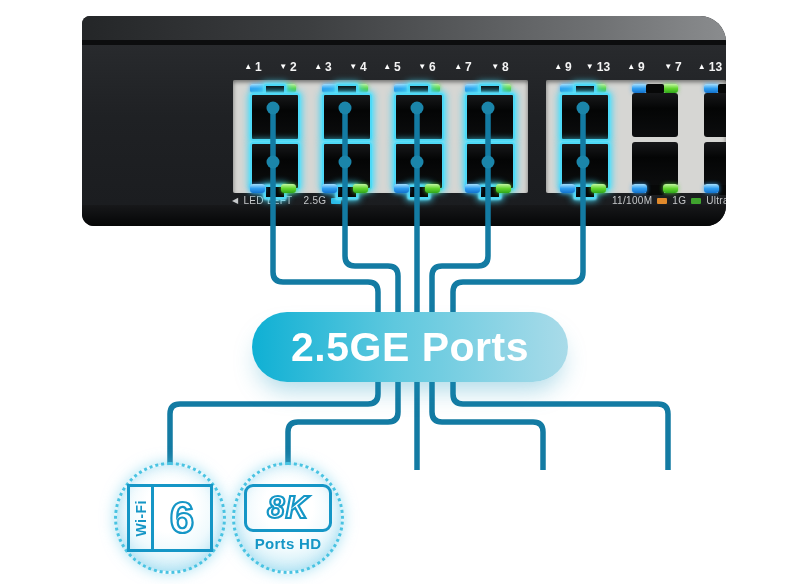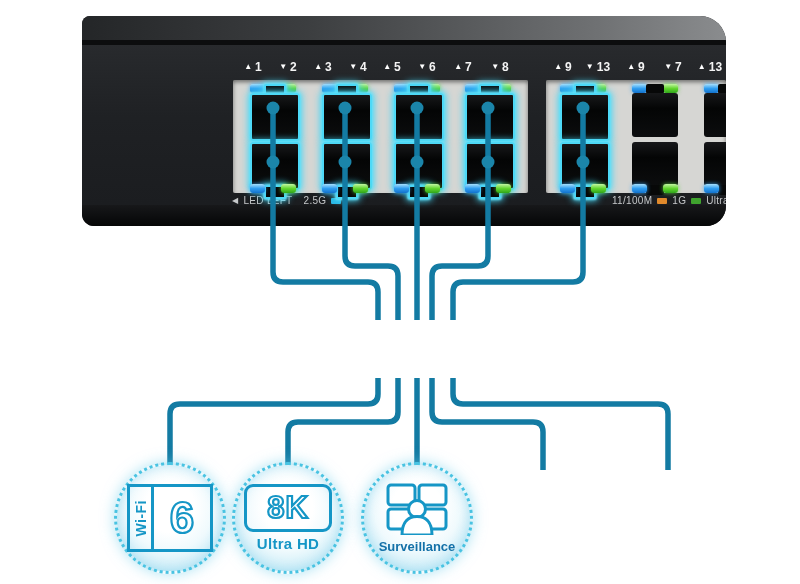--- a/index.html
+++ b/index.html
@@ -68,21 +68,21 @@
   .node-label{font-size:13px;font-weight:bold;color:#1471a8;margin-top:4px;}
 
   .wifi-box{width:80px;height:62px;border:3px solid #1596c6;display:flex;background:transparent;}
   .wifi-side{width:21px;border-right:3px solid #1596c6;display:flex;align-items:center;justify-content:center;}
   .wifi-side span{writing-mode:vertical-rl;transform:rotate(180deg);
                   font-weight:bold;font-size:14px;color:#1596c6;letter-spacing:.5px;}
   .wifi-main{flex:1;display:flex;align-items:center;justify-content:center;
              font-size:44px;font-weight:bold;color:transparent;-webkit-text-stroke:2.2px #1596c6;}
 
   .k8-box{width:82px;height:42px;border:3px solid #1596c6;border-radius:9px;
-          display:flex;align-items:center;justify-content:center;}
+          display:flex;align-items:center;justify-content:center;font-style:italic;}
   .k8-box span{font-size:31px;font-weight:bold;letter-spacing:1px;
                color:transparent;-webkit-text-stroke:2.2px #1596c6;}
   .k8-sub{font-size:15px;font-weight:bold;color:#1596c6;margin-top:3px;letter-spacing:.3px;}
 
   .icon-svg{display:block;}
 </style>
 </head>
 <body>
 
 <div class="stage">
@@ -234,46 +234,36 @@
       <path d="M488 108 L488 256 Q488 266 478 266 L442 266 Q432 266 432 276 L432 320" fill="none" stroke="#137ba3" stroke-width="5.5"></path>
       <path d="M432 378 L432 412 Q432 422 442 422 L533 422 Q543 422 543 432 L543 470" fill="none" stroke="#137ba3" stroke-width="5.5"></path>
       <circle cx="488" cy="108" r="6.5" fill="#1b85aa"></circle>
       <circle cx="488" cy="162" r="6.5" fill="#1b85aa"></circle>
       <path d="M583 108 L583 272 Q583 282 573 282 L463 282 Q453 282 453 292 L453 320" fill="none" stroke="#137ba3" stroke-width="5.5"></path>
       <path d="M453 378 L453 394 Q453 404 463 404 L658 404 Q668 404 668 414 L668 470" fill="none" stroke="#137ba3" stroke-width="5.5"></path>
       <circle cx="583" cy="108" r="6.5" fill="#1b85aa"></circle>
       <circle cx="583" cy="162" r="6.5" fill="#1b85aa"></circle>
     </svg>
 
+  <div class="pill">
+    <span>2.5GE Ports</span>
+  </div>
 
   <div class="node" style="left:114px">
     <div class="wifi-box">
       <div class="wifi-side">
         <span>Wi-Fi</span>
       </div>
       <div class="wifi-main">6</div>
     </div>
   </div>
 
   <div class="node" style="left:232px">
     <div class="k8-box">
       <span>8K</span>
     </div>
-    <div class="k8-sub">Ultra HD</div>
+    <div class="k8-sub">Ports HD</div>
   </div>
 
-  <div class="node" style="left:361px">
-    <svg class="icon-svg" width="62" height="52" viewBox="0 0 62 52">
-      <g fill="none" stroke="#1596c6" stroke-width="3">
-        <rect x="2" y="2" width="27" height="20" rx="3"></rect>
-        <rect x="33" y="2" width="27" height="20" rx="3"></rect>
-        <rect x="2" y="26" width="27" height="20" rx="3"></rect>
-        <rect x="33" y="26" width="27" height="20" rx="3"></rect>
-      </g>
-      <circle cx="31" cy="26" r="8.5" fill="#ffffff" stroke="#1596c6" stroke-width="3"></circle>
-      <path d="M16,52 C16,38 23,33.5 31,33.5 C39,33.5 46,38 46,52 Z" fill="#ffffff" stroke="#1596c6" stroke-width="3"></path>
-    </svg>
-    <div class="node-label">Surveillance</div>
-  </div>
 
 
 
 </div>
 
 </body></html>

